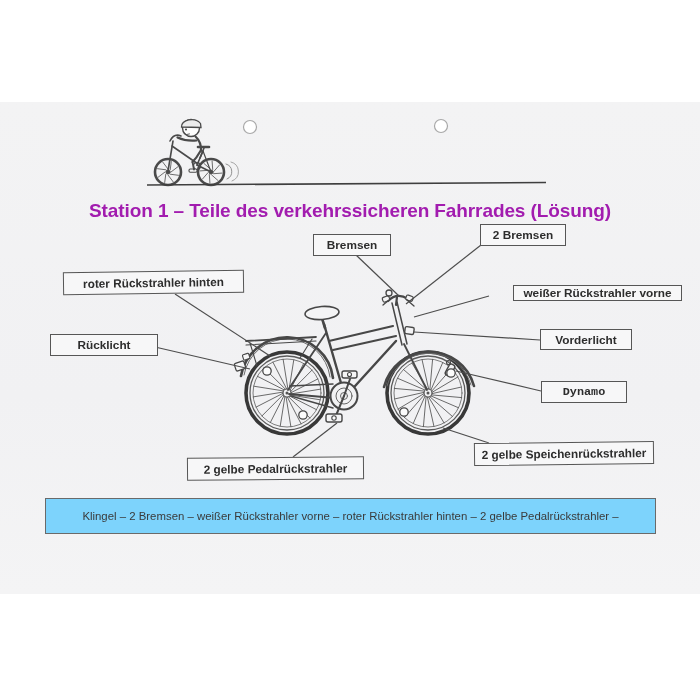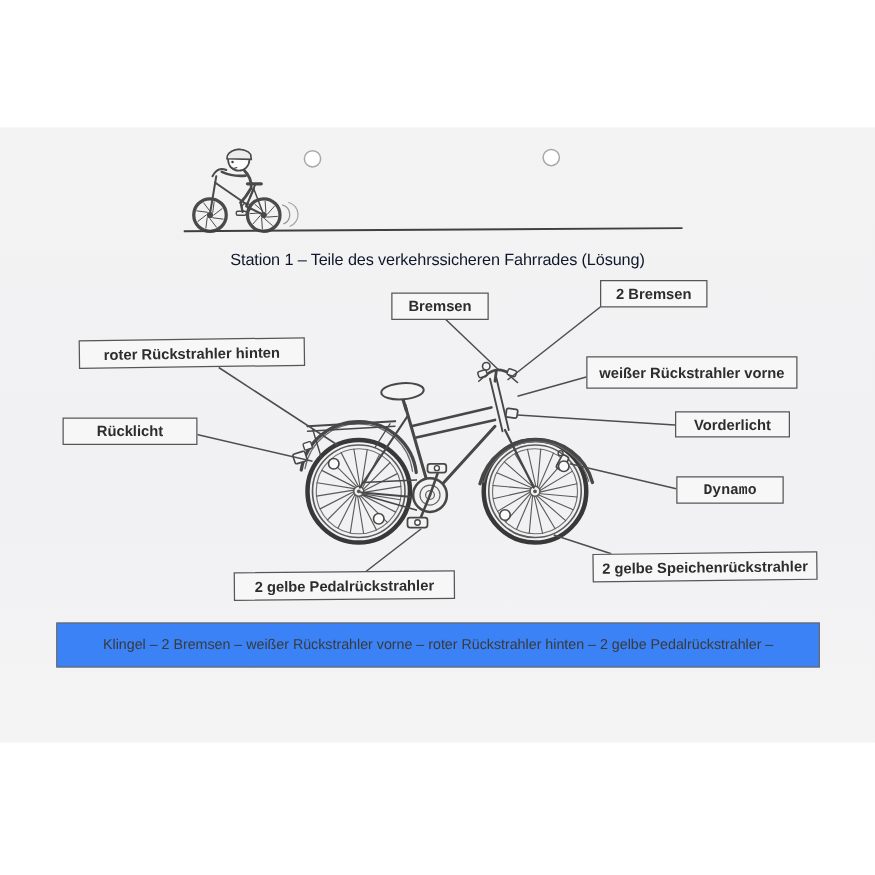--- a/index.html
+++ b/index.html
@@ -2,35 +2,35 @@
 <html><head>
 <meta charset="utf-8">
 <style>
   html,body{margin:0;padding:0;background:#ffffff;}
   .stage{position:relative;width:700px;height:700px;overflow:hidden;background:#ffffff;
          font-family:"Liberation Sans",sans-serif;}
   .sheet{position:absolute;left:0;top:102px;width:700px;height:492px;
          background:linear-gradient(180deg,#f3f3f4 0%,#f1f1f3 60%,#f4f4f5 100%);}
   .art{position:absolute;left:0;top:0;width:700px;height:700px;z-index:2;}
   .doc-title{position:absolute;left:20px;top:200px;width:660px;z-index:3;
-         text-align:center;font-size:13px;font-weight:normal;color:#0f172a;letter-spacing:-0.1px;}
+         text-align:center;font-size:19px;font-weight:bold;color:#a21caf;letter-spacing:-0.1px;}
   .lbl{position:absolute;z-index:4;box-sizing:border-box;border:1.5px solid #565656;
        background:#f7f7f8;display:flex;align-items:center;justify-content:center;
        font-weight:bold;font-size:11.8px;color:#2d2d2d;white-space:nowrap;}
   .lbl-klingel{left:313px;top:234px;width:78px;height:22px;}
   .lbl-bremsen{left:480px;top:224px;width:86px;height:22px;}
   .lbl-roter{left:63px;top:271px;width:181px;height:23px;transform:rotate(-0.8deg);}
-  .lbl-weisser{left:469px;top:285px;width:169px;height:26px;}
+  .lbl-weisser{left:513px;top:285px;width:169px;height:16px;}
   .lbl-ruecklicht{left:50px;top:334px;width:108px;height:22px;}
   .lbl-vorderlicht{left:540px;top:329px;width:92px;height:21px;}
   .lbl-dynamo{left:541px;top:381px;width:86px;height:22px;font-family:Liberation Mono, monospace;}
   .lbl-speichen{left:474px;top:442px;width:180px;height:23px;transform:rotate(-0.7deg);}
   .lbl-pedal{left:187px;top:457px;width:177px;height:23px;transform:rotate(-0.5deg);}
   .summary{position:absolute;z-index:4;left:45px;top:498px;width:611px;height:36px;
-       box-sizing:border-box;border:1.4px solid #6a6a6a;background:#3b82f6;
+       box-sizing:border-box;border:1.4px solid #6a6a6a;background:#7dd3fc;
        display:flex;flex-direction:column;align-items:center;justify-content:center;
        font-size:11.4px;color:#3a3a3a;line-height:16px;white-space:nowrap;}
 </style>
 </head>
 <body>
 
 <div class="stage">
 
   <div class="sheet"></div>
 

